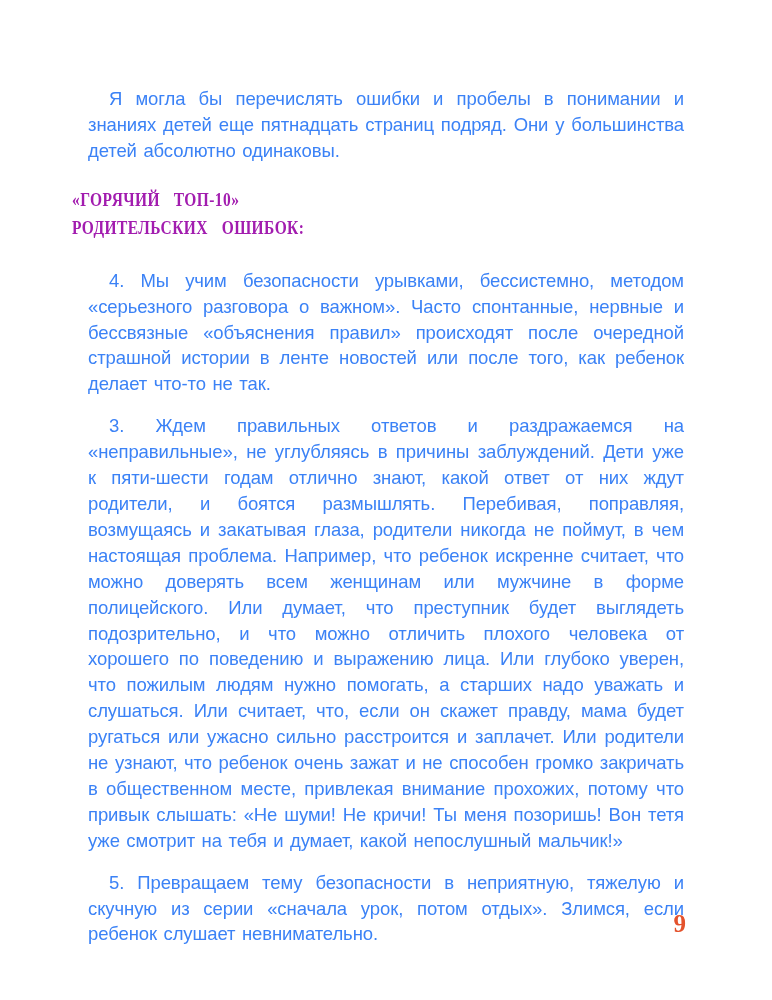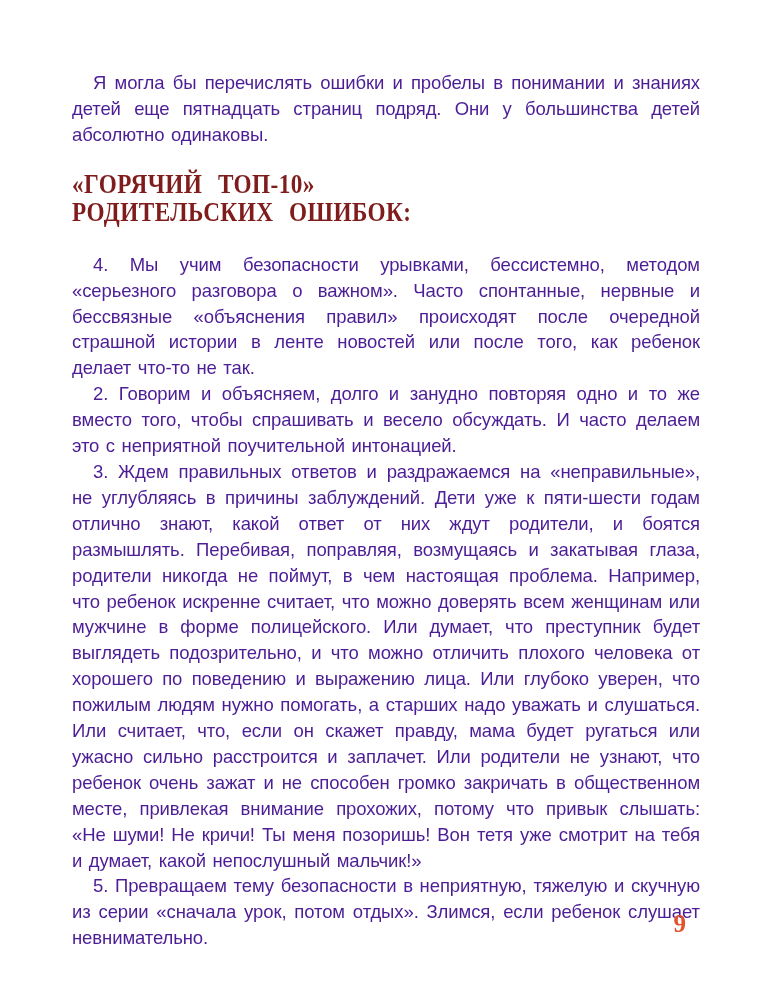--- a/index.html
+++ b/index.html
@@ -15,37 +15,37 @@
     overflow: hidden;
     font-family: "Liberation Sans", "DejaVu Sans", sans-serif;
   }
   .content {
     position: absolute;
     top: 70px;
     left: 72px;
     width: 628px;
   }
   p.body {
-    margin: 0;
+    margin: 16px;
     font-size: 18.5px;
     line-height: 25.9px;
-    color: #4c1d95;
+    color: #3b82f6;
     text-align: justify;
     text-indent: 21px;
     letter-spacing: -0.1px;
     word-spacing: 1.5px;
   }
   h1.heading {
     margin: 22px 0 26px 0;
     padding: 0;
     font-family: "Liberation Serif", "DejaVu Serif", serif;
     font-weight: 700;
-    font-size: 27px;
+    font-size: 18px;
     line-height: 28px;
-    color: #7f1d1d;
+    color: #a21caf;
     letter-spacing: 0.5px;
     word-spacing: 11px;
   }
   h1.heading .hline {
     display: block;
     transform: scaleX(0.86);
     transform-origin: 0 50%;
     white-space: nowrap;
   }
   .pagenum {
@@ -64,19 +64,18 @@
 <div class="page">
   <div class="content">
     <p class="body">Я могла бы перечислять ошибки и пробелы в понимании и знаниях детей еще пятнадцать страниц подряд. Они у большинства детей абсолютно одинаковы.</p>
 
     <h1 class="heading">
       <span class="hline">«ГОРЯЧИЙ ТОП-10»</span>
       <span class="hline">РОДИТЕЛЬСКИХ ОШИБОК:</span>
     </h1>
 
     <p class="body">4. Мы учим безопасности урывками, бессистемно, методом «серьезного разговора о важном». Часто спонтанные, нервные и бессвязные «объяснения правил» происходят после очередной страшной истории в ленте новостей или после того, как ребенок делает что-то не так.</p>
-    <p class="body">2. Говорим и объясняем, долго и занудно повторяя одно и то же вместо того, чтобы спрашивать и весело обсуждать. И часто делаем это с неприятной поучительной интонацией.</p>
     <p class="body">3. Ждем правильных ответов и раздражаемся на «неправильные», не углубляясь в причины заблуждений. Дети уже к пяти-шести годам отлично знают, какой ответ от них ждут родители, и боятся размышлять. Перебивая, поправляя, возмущаясь и закатывая глаза, родители никогда не поймут, в чем настоящая проблема. Например, что ребенок искренне считает, что можно доверять всем женщинам или мужчине в форме полицейского. Или думает, что преступник будет выглядеть подозрительно, и что можно отличить плохого человека от хорошего по поведению и выражению лица. Или глубоко уверен, что пожилым людям нужно помогать, а старших надо уважать и слушаться. Или считает, что, если он скажет правду, мама будет ругаться или ужасно сильно расстроится и заплачет. Или родители не узнают, что ребенок очень зажат и не способен громко закричать в общественном месте, привлекая внимание прохожих, потому что привык слышать: «Не шуми! Не кричи! Ты меня позоришь! Вон тетя уже смотрит на тебя и думает, какой непослушный мальчик!»</p>
     <p class="body">5. Превращаем тему безопасности в неприятную, тяжелую и скучную из серии «сначала урок, потом отдых». Злимся, если ребенок слушает невнимательно.</p>
   </div>
 
   <div class="pagenum">9</div>
 </div>
 
 </body></html>

